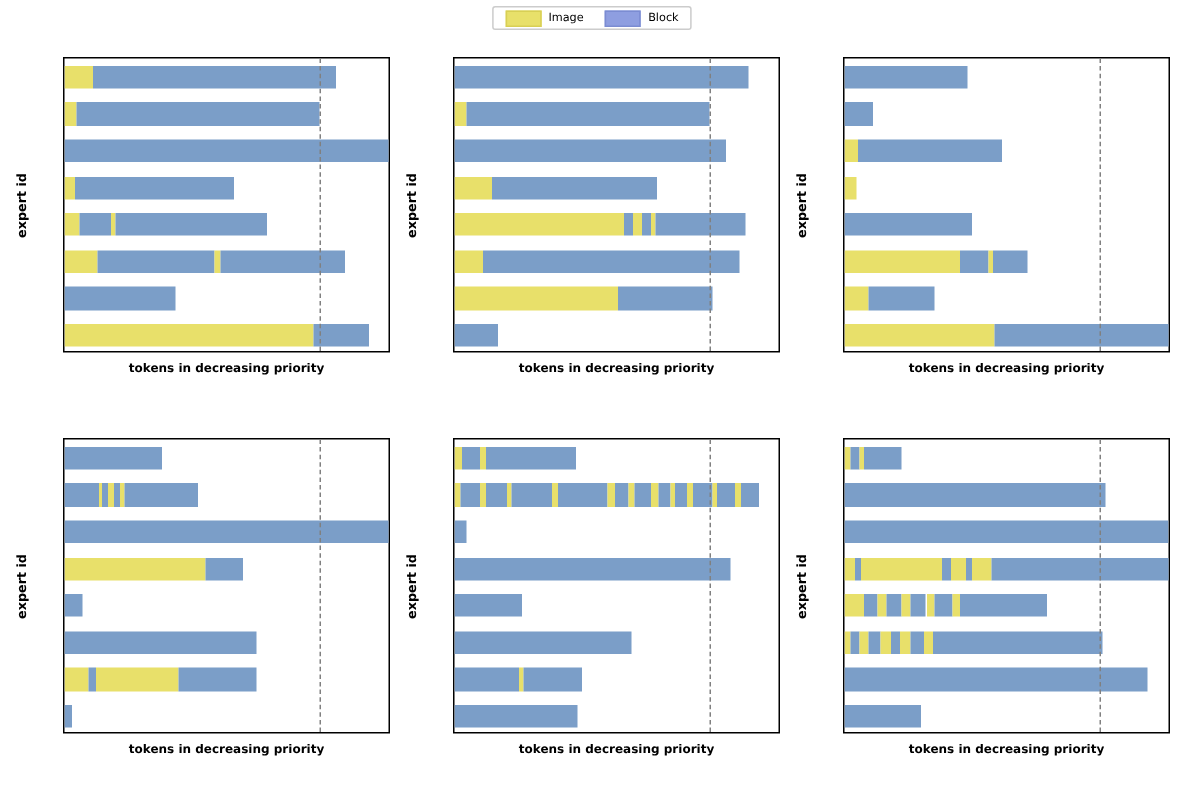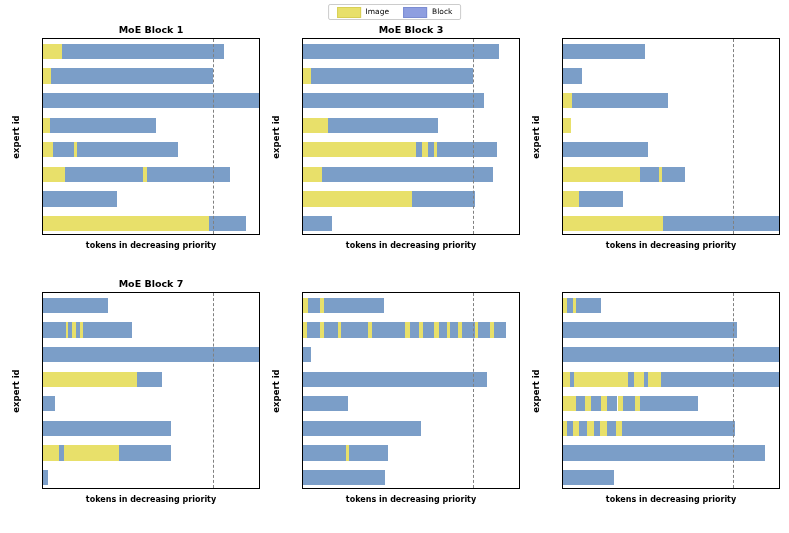--- a/index.html
+++ b/index.html
@@ -133,21 +133,20 @@
       <span class="legend-label">Image</span>
     </div>
     <div class="legend-entry">
       <span class="legend-swatch" style="background:#8e9ee0;border:1px solid #7b8cd2;"></span>
       <span class="legend-label">Block</span>
     </div>
   </div>
 
   <div id="panels">
       <div class="panel" style="left: 12px; top: 24px; width: 248px; height: 231px;">
-        <div class="panel-title" style="left: 30px; width: 218px;">MoE Block 1</div>
         <div class="ylabel" style="top: 14px; height: 197px;">
           <span>expert id</span>
         </div>
         <div class="plot-area" style="width: 218px; height: 197px;">
           <div class="tickmark" style="top: 12.3125px;"></div>
           <div class="bar" style="top: 4.67875px; height: 15.2675px; left: 0px; width: 180.94px;">
             <div class="seg" style="left: 0px; width: 18.53px; background: rgb(232, 224, 106);"></div>
             <div class="seg" style="left: 18.53px; width: 162.41px; background: rgb(123, 158, 200);"></div>
           </div>
           <div class="tickmark" style="top: 36.9375px;"></div>
@@ -185,21 +184,20 @@
           <div class="tickmark" style="top: 184.688px;"></div>
           <div class="bar" style="top: 177.054px; height: 15.2675px; left: 0px; width: 202.74px;">
             <div class="seg" style="left: 0px; width: 165.68px; background: rgb(232, 224, 106);"></div>
             <div class="seg" style="left: 165.68px; width: 37.06px; background: rgb(123, 158, 200);"></div>
           </div>
           <div class="dashed-line" style="left: 170.04px;"></div>
         </div>
         <div class="xlabel" style="top: 217px;">tokens in decreasing priority</div>
       </div>
       <div class="panel" style="left: 272px; top: 24px; width: 248px; height: 231px;">
-        <div class="panel-title" style="left: 30px; width: 218px;">MoE Block 3</div>
         <div class="ylabel" style="top: 14px; height: 197px;">
           <span>expert id</span>
         </div>
         <div class="plot-area" style="width: 218px; height: 197px;">
           <div class="tickmark" style="top: 12.3125px;"></div>
           <div class="bar" style="top: 4.67875px; height: 15.2675px; left: 0px; width: 196.2px;">
             <div class="seg" style="left: 0px; width: 196.2px; background: rgb(123, 158, 200);"></div>
           </div>
           <div class="tickmark" style="top: 36.9375px;"></div>
           <div class="bar" style="top: 29.3038px; height: 15.2675px; left: 0px; width: 170.04px;">
@@ -283,21 +281,20 @@
           <div class="tickmark" style="top: 184.688px;"></div>
           <div class="bar" style="top: 177.054px; height: 15.2675px; left: 0px; width: 218px;">
             <div class="seg" style="left: 0px; width: 100.28px; background: rgb(232, 224, 106);"></div>
             <div class="seg" style="left: 100.28px; width: 117.72px; background: rgb(123, 158, 200);"></div>
           </div>
           <div class="dashed-line" style="left: 170.04px;"></div>
         </div>
         <div class="xlabel" style="top: 217px;">tokens in decreasing priority</div>
       </div>
       <div class="panel" style="left: 12px; top: 278px; width: 248px; height: 231px;">
-        <div class="panel-title" style="left: 30px; width: 218px;">MoE Block 7</div>
         <div class="ylabel" style="top: 14px; height: 197px;">
           <span>expert id</span>
         </div>
         <div class="plot-area" style="width: 218px; height: 197px;">
           <div class="tickmark" style="top: 12.3125px;"></div>
           <div class="bar" style="top: 4.67875px; height: 15.2675px; left: 0px; width: 65.4px;">
             <div class="seg" style="left: 0px; width: 65.4px; background: rgb(123, 158, 200);"></div>
           </div>
           <div class="tickmark" style="top: 36.9375px;"></div>
           <div class="bar" style="top: 29.3038px; height: 15.2675px; left: 0px; width: 89.38px;">

